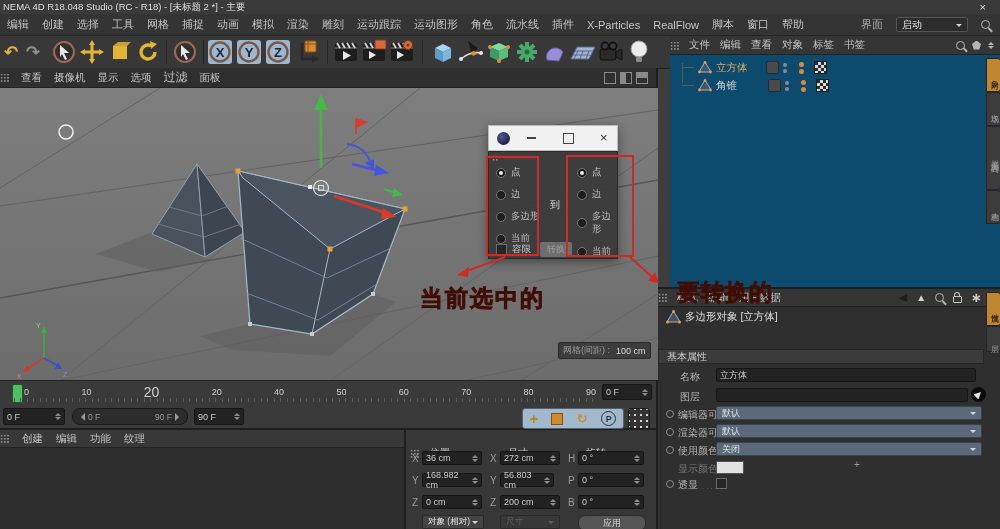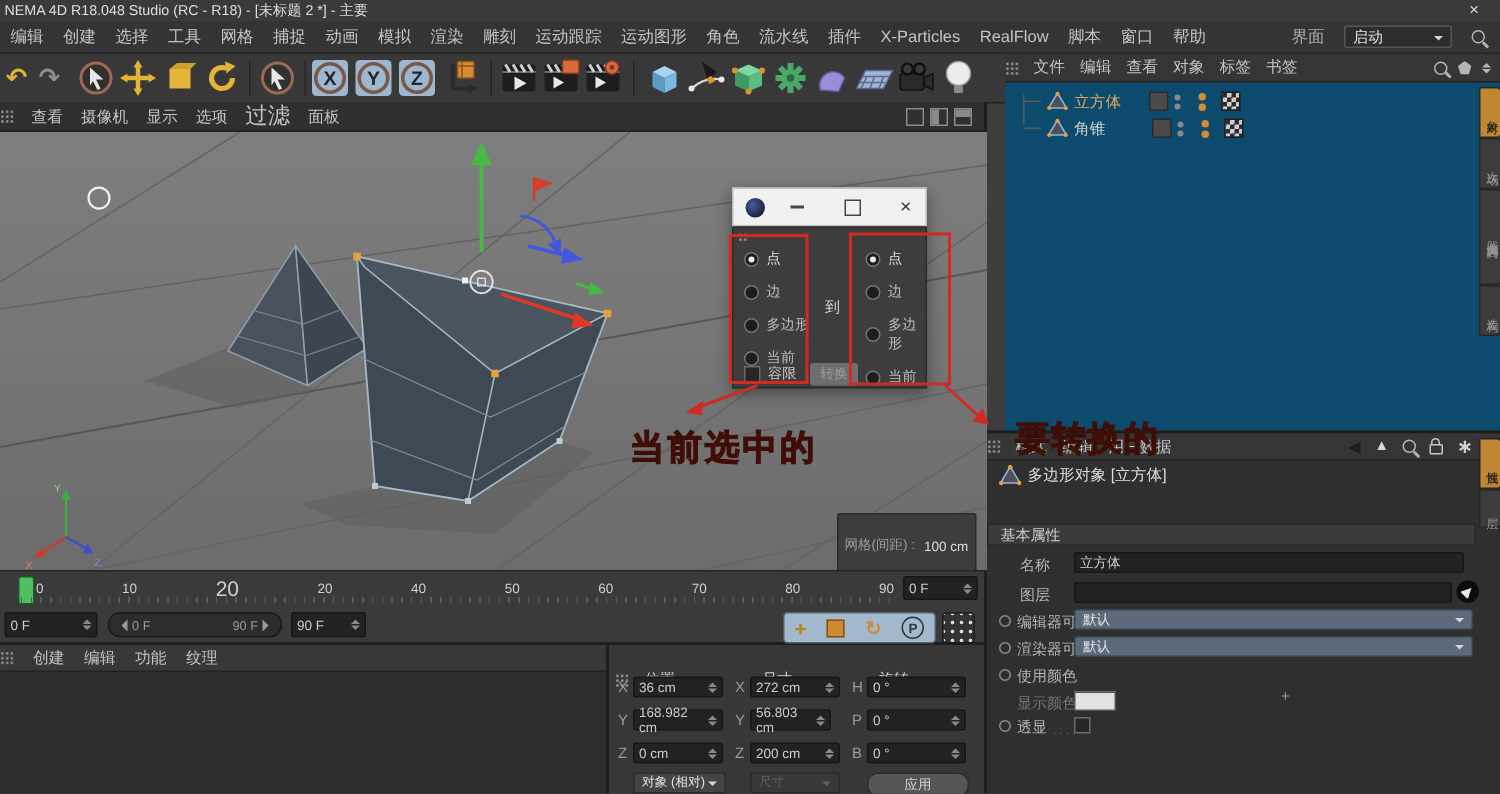--- a/index.html
+++ b/index.html
@@ -220,21 +220,21 @@
   </div>
 </div>
 
 <div class="abs" style="left:0;top:68px;width:658px;height:312px;background:#757575;border-right:2px solid #1e1e1e;box-sizing:border-box">
   <div class="row" style="height:19px;background:#2f2f2f;gap:12px;border-bottom:1px solid #222">
     <span class="dock"></span>
     <span class="mi" style="font-size:10.5px">查看</span>
     <span class="mi" style="font-size:10.5px">摄像机</span>
     <span class="mi" style="font-size:10.5px">显示</span>
     <span class="mi" style="font-size:10.5px">选项</span>
-    <span class="mi" style="font-size:15px">过滤</span>
+    <span class="mi" style="font-size:12px">过滤</span>
     <span class="mi" style="font-size:10.5px">面板</span>
     <span style="margin-left:auto;display:flex;gap:4px;padding-right:8px">
       <i style="width:10px;height:10px;border:1px solid #8a8a8a;display:block"></i>
       <i style="width:10px;height:10px;border:1px solid #8a8a8a;display:block;background:linear-gradient(90deg,#8a8a8a 50%,transparent 50%)"></i>
       <i style="width:10px;height:10px;border:1px solid #8a8a8a;display:block;background:linear-gradient(180deg,#8a8a8a 50%,transparent 50%)"></i>
     </span>
   </div>
 
   <svg width="658" height="293" style="display:block">
     <defs>
@@ -307,21 +307,21 @@
       <line x1="44" y1="270" x2="27" y2="281" stroke="#d03a2a"></line>
         <polygon points="23,284 30,283 27,277" fill="#d03a2a"></polygon>
       <line x1="44" y1="270" x2="58" y2="278" stroke="#3a50d0"></line>
         <polygon points="62,281 55,281 58,274" fill="#3a50d0"></polygon>
       <text x="36" y="240" font-size="7" fill="#7ddc7d">Y</text>
       <text x="17" y="291" font-size="7" fill="#e07a6a">X</text>
       <text x="63" y="289" font-size="7" fill="#7a8ae0">Z</text>
     </g>
   </svg>
 
-  <div class="row" style="position:absolute;left:558px;top:274px;height:15px;background:#3d3d3d;border:1px solid #2a2a2a;border-radius:2px;padding:13px 4px;gap:6px">
+  <div class="row" style="position:absolute;left:558px;top:274px;height:15px;background:#3d3d3d;border:1px solid #2a2a2a;border-radius:2px;padding:0 4px;gap:6px">
     <span style="font-size:9px;color:#9e9e9e">网格(间距) :</span>
     <span style="font-size:9px;color:#dcdcdc">100 cm</span>
   </div>
 </div>
 
 <div class="abs" style="left:488px;top:125px;width:130px;height:134px;z-index:10;box-shadow:0 3px 10px rgba(0,0,0,.4)">
   <div class="row" style="height:26px;background:#f1f1f1;border:1px solid #bdbdbd;box-sizing:border-box">
     <span style="width:13px;height:13px;border-radius:50%;margin-left:8px;background:radial-gradient(circle at 35% 35%,#4a5a9a,#0c0c1e)"></span>
     <span style="width:9px;height:1.5px;background:#444;margin-left:17px"></span>
     <span style="width:9px;height:9px;border:1.5px solid #444;margin-left:27px"></span>
@@ -666,20 +666,24 @@
 
   <span class="circ" style="position:absolute;left:8px;top:139px"></span>
   <span class="lbl" style="position:absolute;left:20px;top:137px">渲染器可见</span>
   <div class="dd" style="position:absolute;left:58px;top:135px;width:266px;height:14px">
       <span>默认</span>
       <span class="caret"></span>
     </div>
 
   <span class="circ" style="position:absolute;left:8px;top:157px"></span>
   <span class="lbl" style="position:absolute;left:20px;top:155px">使用颜色</span>
+  <div class="dd" style="position:absolute;left:58px;top:153px;width:266px;height:14px">
+      <span>关闭</span>
+      <span class="caret"></span>
+    </div>
 
   <span class="lbl" style="position:absolute;left:20px;top:173px;color:#737373">显示颜色</span>
   <span style="position:absolute;left:58px;top:172px;width:26px;height:11px;background:#e2e2e2;border:1px solid #555"></span>
   <span style="position:absolute;left:196px;top:170px;color:#9a9a9a;font-size:10px">+</span>
 
   <span class="circ" style="position:absolute;left:8px;top:191px"></span>
   <span class="lbl" style="position:absolute;left:20px;top:189px">透显</span>
   <span style="position:absolute;left:44px;top:193px;font-size:8px;color:#6a6a6a;letter-spacing:2px">....</span>
   <span class="check" style="position:absolute;left:58px;top:189px"></span>
 </div>

